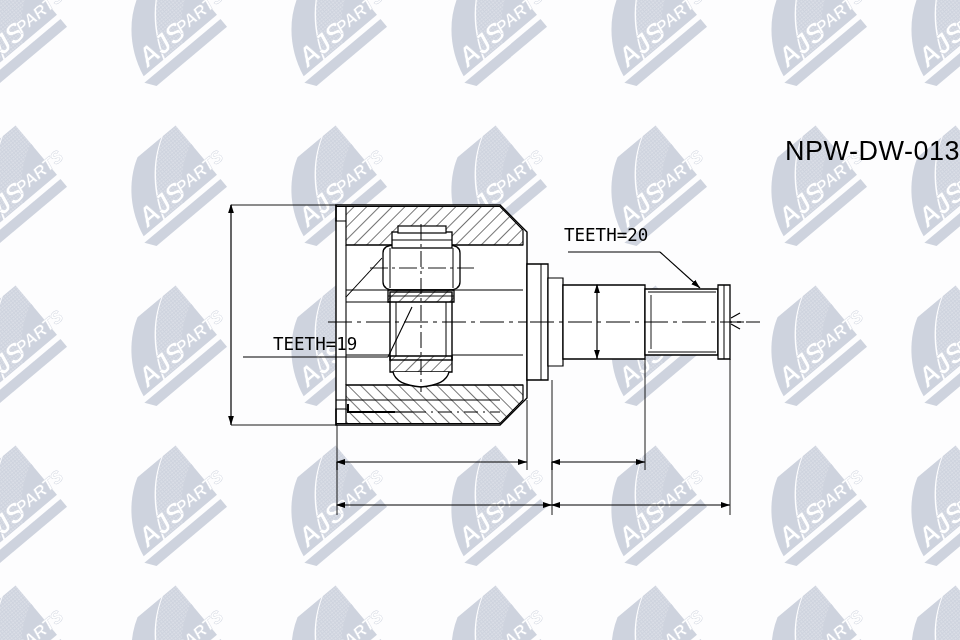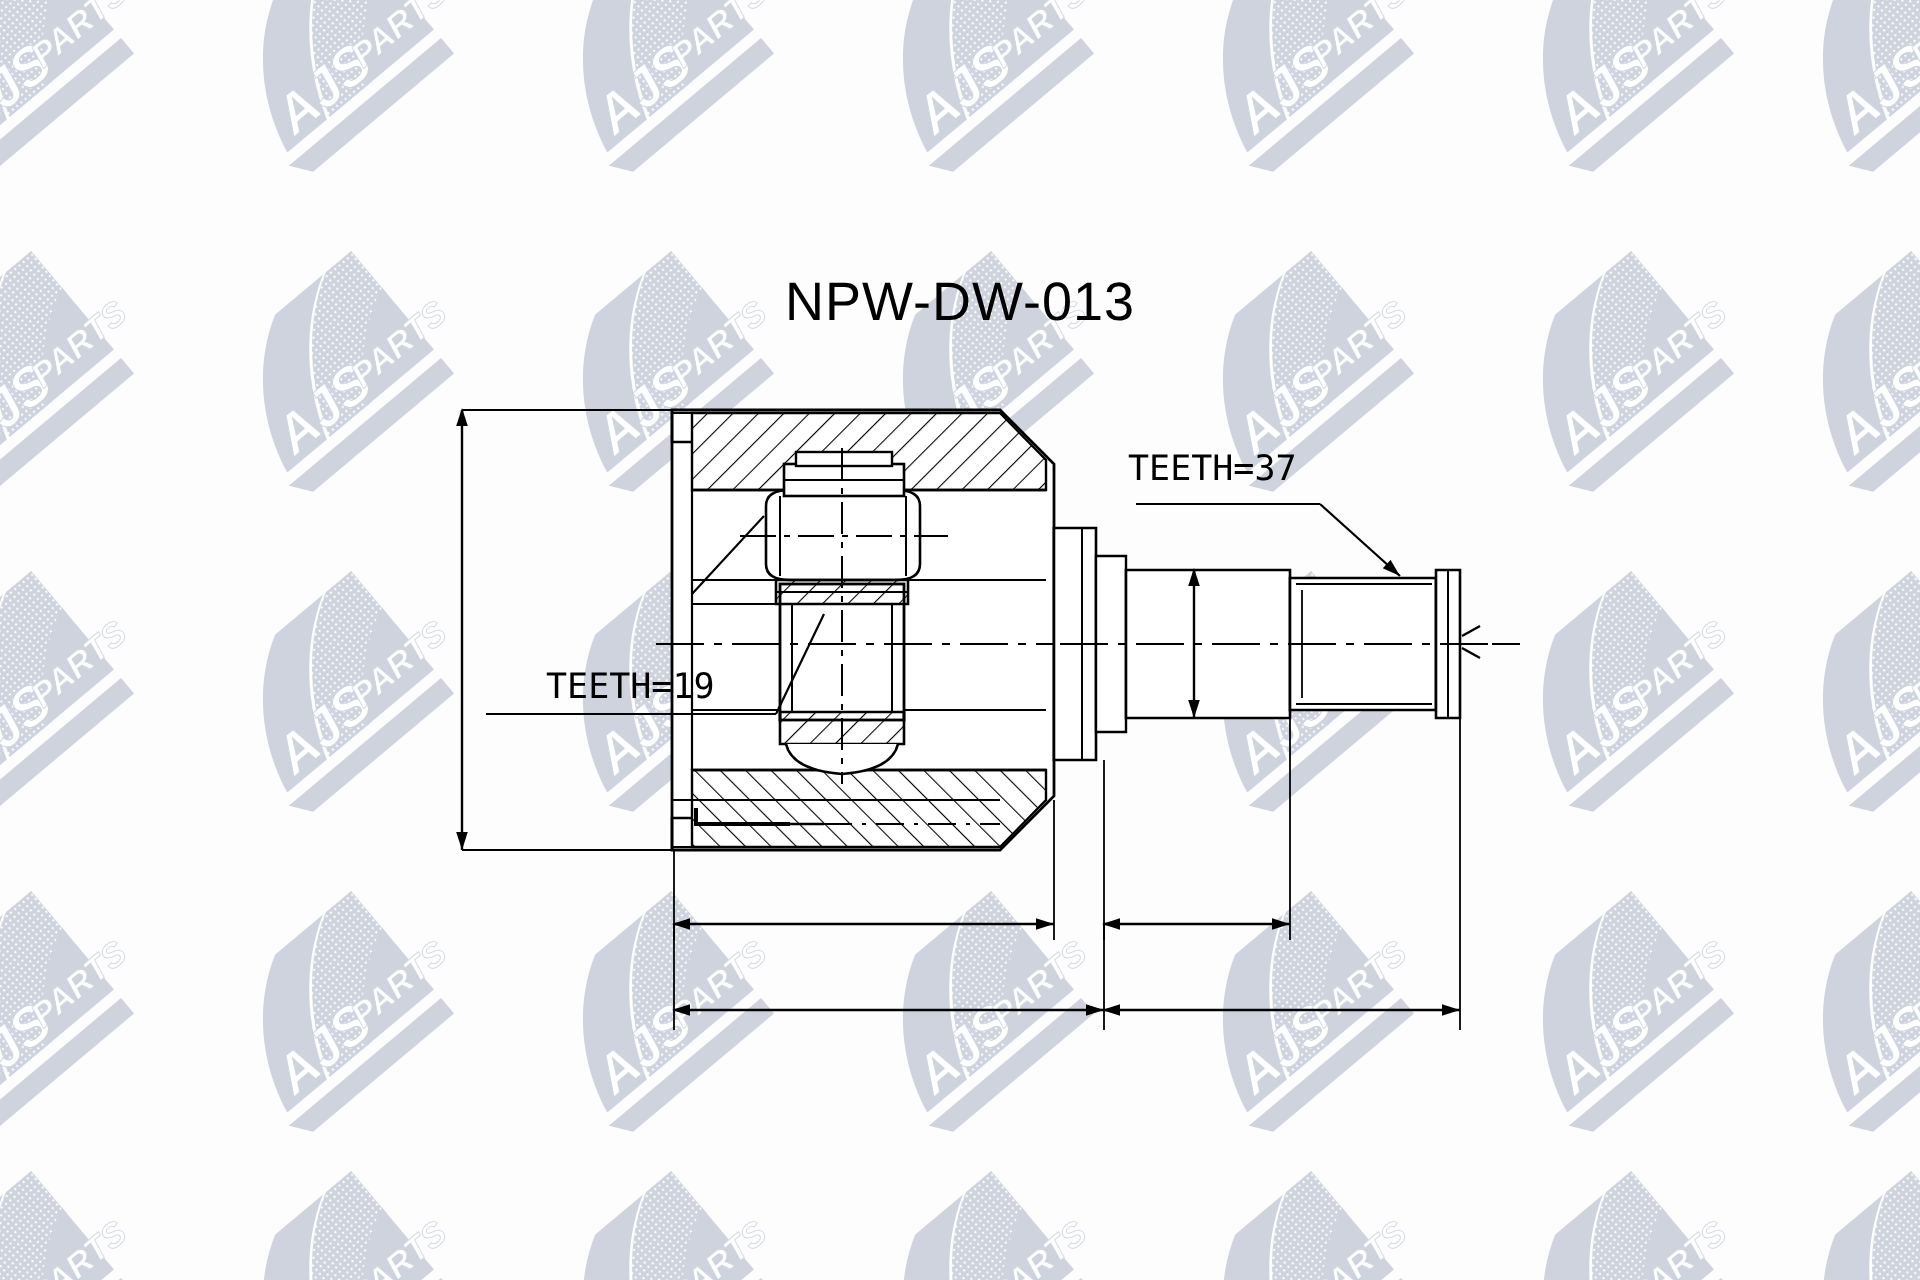--- a/index.html
+++ b/index.html
@@ -28,21 +28,21 @@
     left: 0; top: 0;
     width: 960px;
     height: 640px;
     z-index: 2;
   }
   #title-text {
     position: absolute;
     left: 0;
     top: 136px;
     width: 960px;
-    text-align: center;
+    text-align: right;
     font-family: "Liberation Sans", sans-serif;
     font-size: 27px;
     letter-spacing: 0.5px;
     color: #000000;
     z-index: 3;
   }
   .dim-label {
     position: absolute;
     font-family: "DejaVu Sans Mono", monospace;
     font-size: 17.5px;
@@ -312,15 +312,15 @@
         <line x1="660" y1="252" x2="700" y2="288" stroke-width="1.1" marker-end="url(#arrow-r)"></line>
       </g>
 
     </g>
   </svg>
 
   <div id="title-text">NPW-DW-013</div>
 
   <div class="dim-label" id="teeth-left-label">TEETH=19</div>
 
-  <div class="dim-label" id="teeth-right-label">TEETH=37</div>
+  <div class="dim-label" id="teeth-right-label">TEETH=20</div>
 
 </div>
 
 </body></html>

